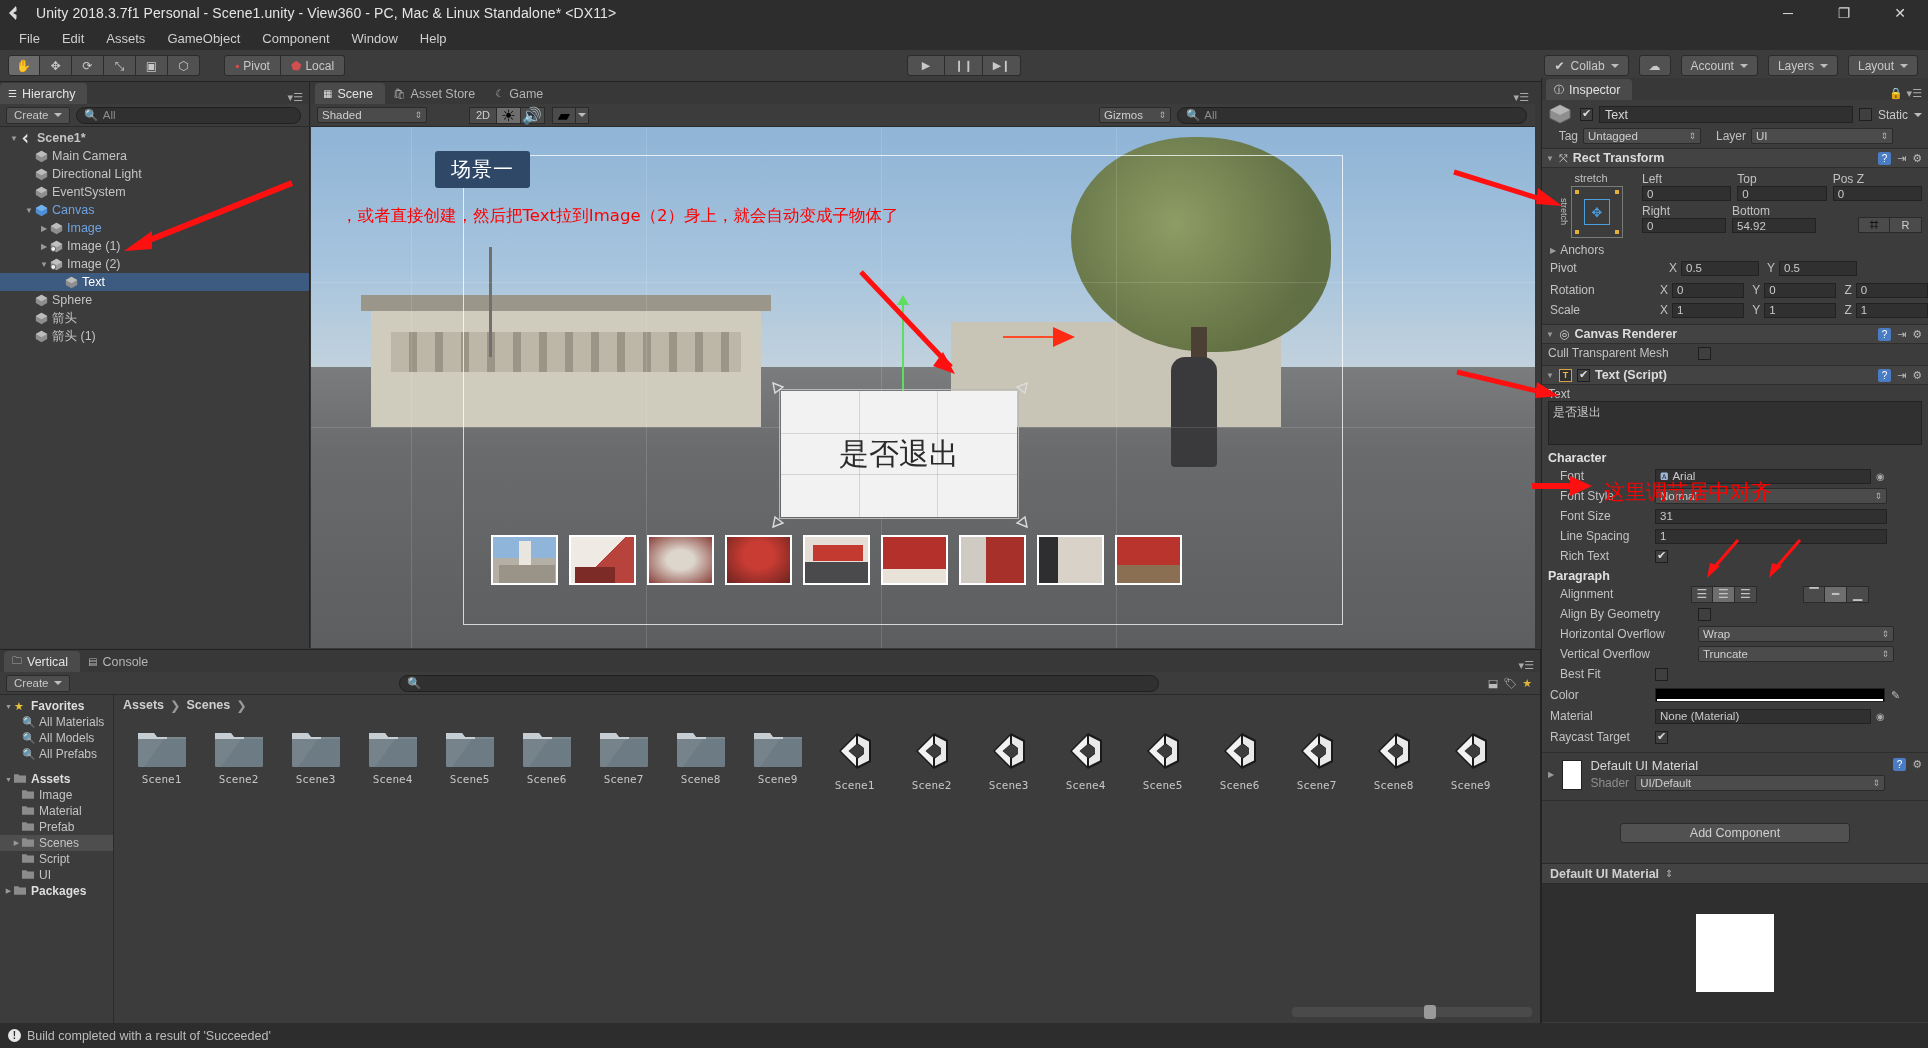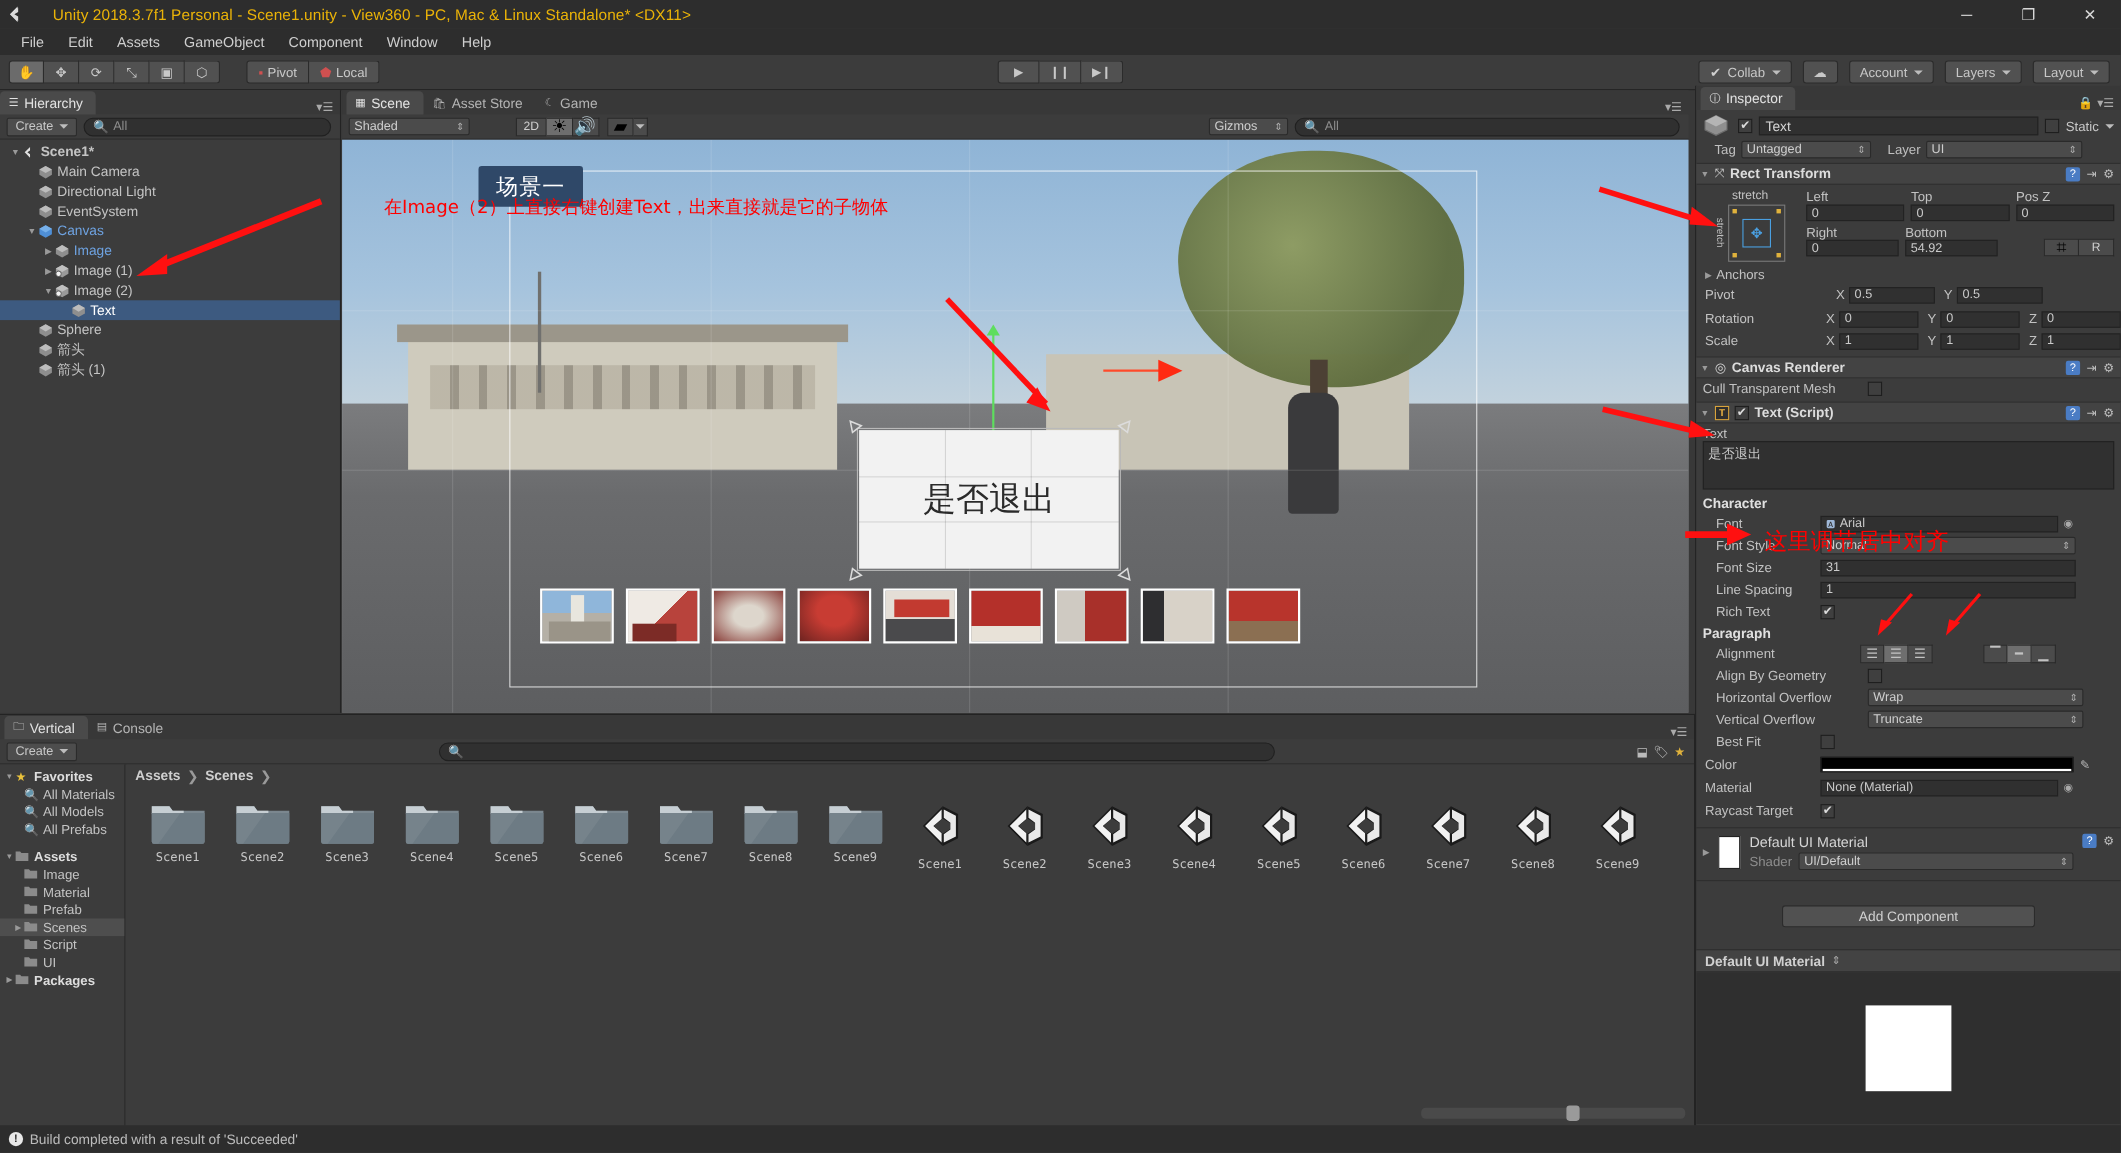--- a/index.html
+++ b/index.html
@@ -4,21 +4,21 @@
 <style>
   * { box-sizing: border-box; margin:0; padding:0; }
   html,body { width:1928px; height:1048px; overflow:hidden; background:#3c3c3c;
     font-family:"Liberation Sans","DejaVu Sans",sans-serif; -webkit-font-smoothing:antialiased; }
   .app { position:relative; width:1928px; height:1048px; background:#383838; }
 
   
   .titlebar { position:absolute; left:0; top:0; width:1928px; height:26px; background:#2d2d2d;
       display:flex; align-items:center; }
   .title-icon { width:22px; height:18px; margin-left:6px; position:relative; }
-  .title-text { color:#eab308; font-size:14px; margin-left:20px; letter-spacing:.1px;}
+  .title-text { color:#e5e5e5; font-size:14px; margin-left:8px; letter-spacing:.1px;}
   .win-ctrls { position:absolute; right:0; top:0; height:26px; display:flex; }
   .win-btn { width:56px; height:26px; display:flex; align-items:center; justify-content:center;
      color:#d8d8d8; font-size:14px; }
 
   
   .menubar { position:absolute; left:0; top:26px; width:1928px; height:24px; background:#2d2d2d;
      display:flex; align-items:center; padding-left:8px; }
   .menu-item { color:#cfcfcf; font-size:13px; padding:2px 11px; }
 
   
@@ -409,21 +409,21 @@
       <div class="grid-v" style="left:335px"></div>
       <div class="grid-v" style="left:570px"></div>
       <div class="grid-v" style="left:805px"></div>
       <div class="grid-h" style="top:155px"></div>
       <div class="grid-h" style="top:300px"></div>
 
       <div class="canvas-rect" style="left:152px;top:28px;width:880px;height:470px;"></div>
 
       <div class="scenelabel" style="left:124px;top:24px;">场景一</div>
 
-      <div class="redtext" style="left:38px;top:48px;">在Image（2）上直接右键创建Text，出来直接就是它的子物体</div>
+      <div class="redtext" style="left:30px;top:75px;">，或者直接创建，然后把Text拉到Image（2）身上，就会自动变成子物体了</div>
 
       <div style="position:absolute;left:591px;top:176px;width:2px;height:100px;background:#5ede5e;"></div>
       <div style="position:absolute;left:586px;top:168px;width:0;height:0;border-left:6px solid transparent;
                   border-right:6px solid transparent;border-bottom:10px solid #5ede5e;"></div>
 
       <div style="position:absolute;left:468px;top:262px;width:240px;height:130px;border:1px solid #b9b9b9;"></div>
       <div class="uibox" style="left:470px;top:264px;width:236px;height:126px;">
         <span>是否退出</span>
       </div>
       <div style="position:absolute;left:470px;top:264px;width:236px;height:126px;pointer-events:none">

